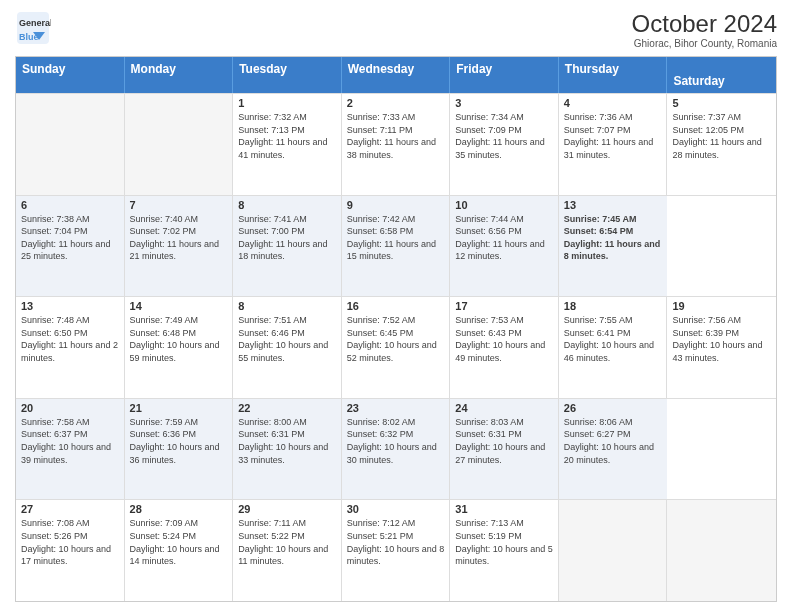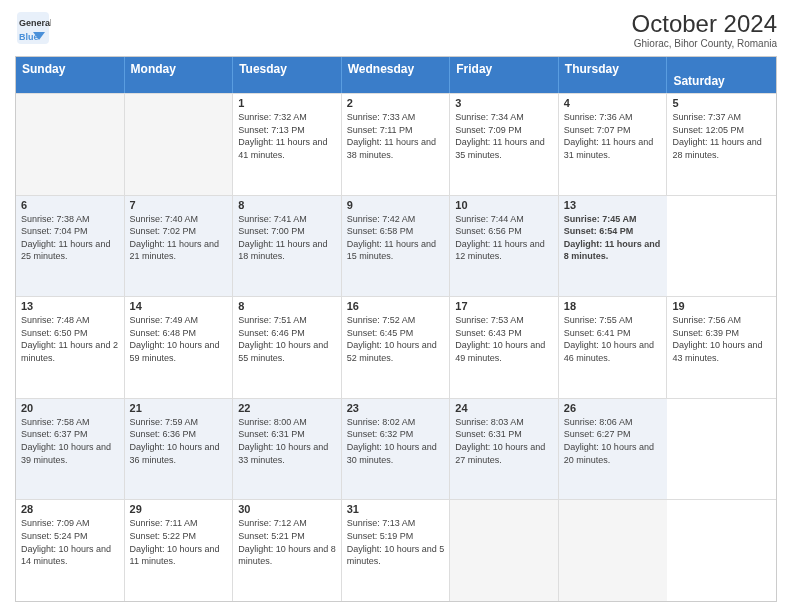--- a/index.html
+++ b/index.html
@@ -285,20 +285,26 @@
           </div>
           <div class="cal-cell">
             <div class="day-num">26</div>
             <div class="cell-text" style="white-space: pre-line;">Sunrise: 8:06 AM
 Sunset: 6:27 PM
 Daylight: 10 hours and 20 minutes.</div>
           </div>
         </div>
         <div class="cal-row">
           <div class="cal-cell">
+            <div class="day-num">27</div>
+            <div class="cell-text" style="white-space: pre-line;">Sunrise: 7:08 AM
+Sunset: 5:26 PM
+Daylight: 10 hours and 17 minutes.</div>
+          </div>
+          <div class="cal-cell">
             <div class="day-num">28</div>
             <div class="cell-text" style="white-space: pre-line;">Sunrise: 7:09 AM
 Sunset: 5:24 PM
 Daylight: 10 hours and 14 minutes.</div>
           </div>
           <div class="cal-cell">
             <div class="day-num">29</div>
             <div class="cell-text" style="white-space: pre-line;">Sunrise: 7:11 AM
 Sunset: 5:22 PM
 Daylight: 10 hours and 11 minutes.</div>

